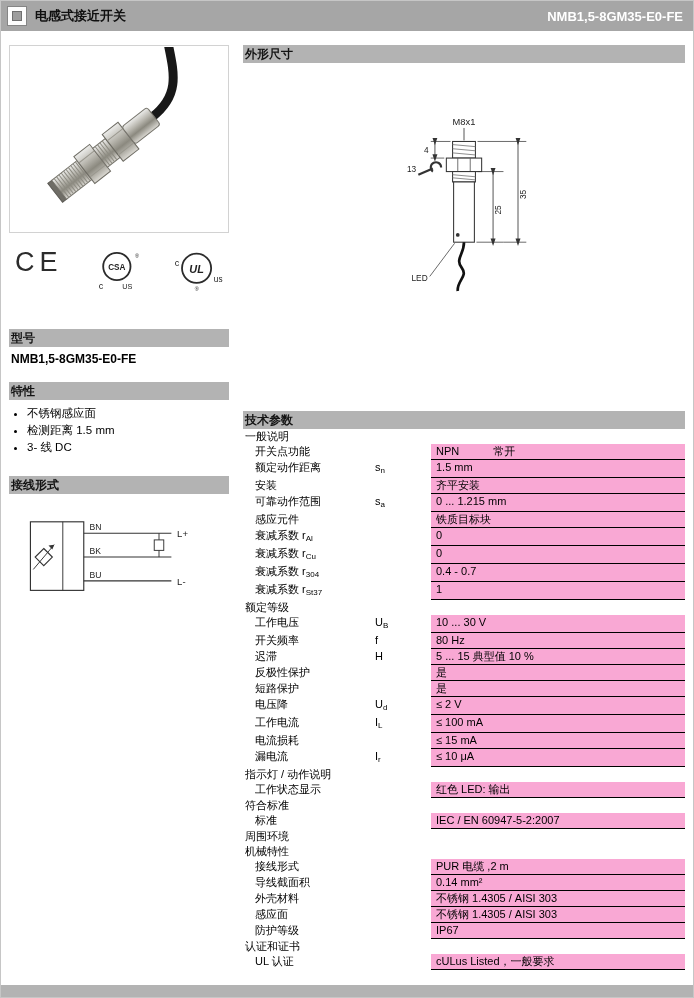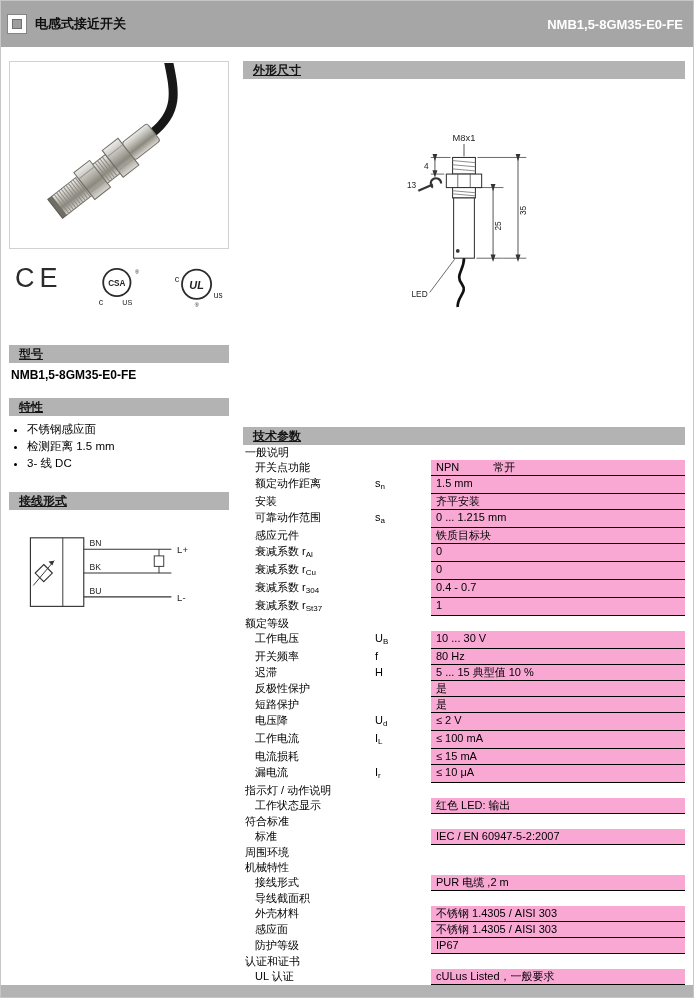--- a/index.html
+++ b/index.html
@@ -2,35 +2,35 @@
 <html><head>
 <meta charset="utf-8">
 <style>
   * { margin:0; padding:0; box-sizing:border-box; }
   html,body { background:#e9e9e9; }
   body { font-family:"Liberation Sans","DejaVu Sans",sans-serif; }
   .page { width:694px; height:998px; margin:0 auto; background:#fff; border:1px solid #c6c6c6;
           display:flex; flex-direction:column; overflow:hidden; position:relative; }
 
   
-  .topbar { height:46px; background:#a6a6a6; display:flex; align-items:center;
+  .topbar { height:30px; background:#a6a6a6; display:flex; align-items:center;
             justify-content:space-between; padding:0 10px 0 6px; flex:none; }
   .topbar-left { display:flex; align-items:center; gap:8px; }
   .prod-icon { width:20px; height:20px; background:#fdfdfd; border:1px solid #858585;
                display:flex; align-items:center; justify-content:center; }
   .prod-icon-inner { width:10px; height:10px; background:#9d9d9d; border:1px solid #6f6f6f; }
   .topbar-title { font-size:13px; font-weight:bold; color:#101010; }
   .topbar-part { font-size:13px; font-weight:bold; color:#ffffff; }
 
   .content { flex:1; display:flex; gap:14px; padding:14px 8px 0 8px; overflow:hidden; }
   .leftcol { width:220px; flex:none; }
   .rightcol { flex:1; min-width:0; }
 
   .secbar { background:#b3b3b3; color:#141414; font-size:12px; font-weight:bold;
-            padding:2px 10px; line-height:14px;text-decoration:underline; }
+            padding:2px 2px; line-height:14px; }
 
   
   .photo-box { height:188px; border:1px solid #d2d2d2; background:#fff; margin-bottom:14px;
                display:flex; align-items:center; justify-content:center; overflow:hidden; }
   .certs { height:58px; display:flex; align-items:flex-start; justify-content:flex-start;
            gap:32px; padding:0 6px; margin-bottom:24px; }
   .ce-mark { font-size:27px; color:#2b2b2b; letter-spacing:5px; font-weight:400; }
   .model-text { font-size:12px; font-weight:bold; color:#000; margin:5px 0 16px 2px; }
   .features { font-size:11.5px; color:#000; padding-left:16px; margin:5px 0 20px 2px; }
   .features li { line-height:17px; }
@@ -311,20 +311,21 @@
           <div class="trow section-title">周围环境</div>
           <div class="trow section-title">机械特性</div>
           <div class="trow">
             <div class="c-label">接线形式</div>
             <div class="c-sym"></div>
             <div class="c-val">PUR 电缆 ,2 m</div>
           </div>
           <div class="trow">
             <div class="c-label">导线截面积</div>
             <div class="c-sym"></div>
+            <div class="c-val">0.14 mm²</div>
           </div>
           <div class="trow">
             <div class="c-label">外壳材料</div>
             <div class="c-sym"></div>
             <div class="c-val">不锈钢 1.4305 / AISI 303</div>
           </div>
           <div class="trow">
             <div class="c-label">感应面</div>
             <div class="c-sym"></div>
             <div class="c-val">不锈钢 1.4305 / AISI 303</div>

